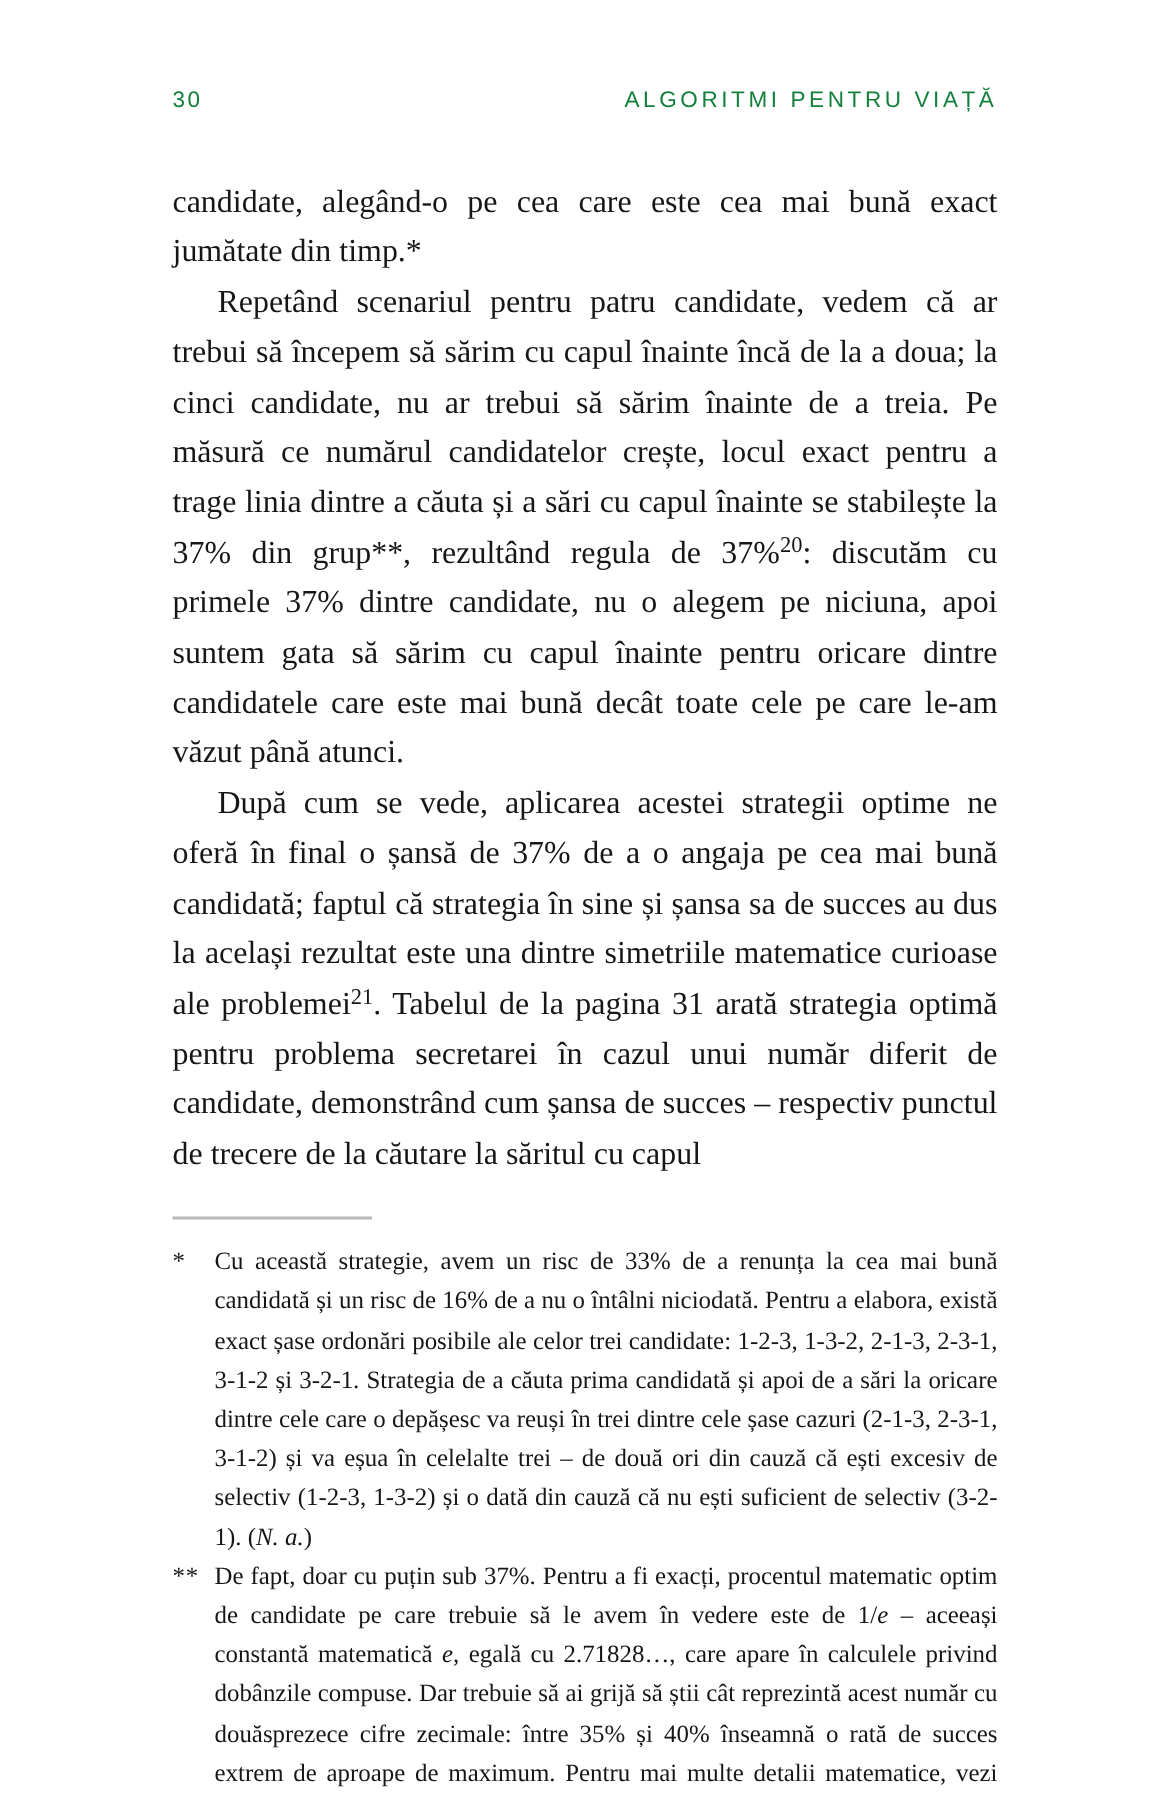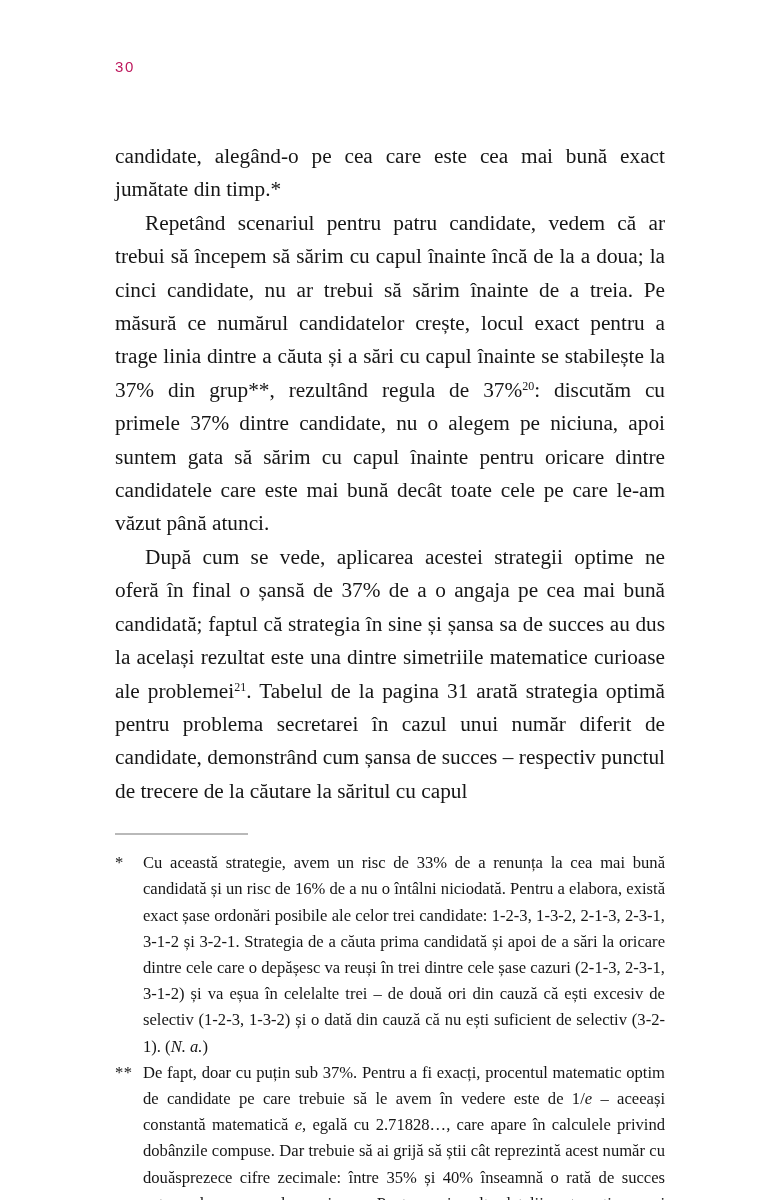--- a/index.html
+++ b/index.html
@@ -22,40 +22,40 @@
     background: #ffffff;
   }
   
   .running-head {
     display: flex;
     justify-content: space-between;
     align-items: flex-end;
     font-family: "Liberation Sans", sans-serif;
     font-size: 15px;
     font-weight: 500;
-    color: #be185d;
+    color: #15803d;
   }
   .page-number {
     letter-spacing: 1.6px;
   }
   .running-title {
     letter-spacing: 2.4px;
   }
   
   .body-text {
-    margin-top: 65px;
+    margin-top: 43px;
     font-size: 21.3px;
     line-height: 33.4px;
     text-align: justify;
     color: #161616;
   }
   .para { margin: 0; }
   .para.indent { text-indent: 30px; }
   sup.note-ref {
-    font-size: 12px;
+    font-size: 15px;
     line-height: 0;
     vertical-align: baseline;
     position: relative;
     top: -7px;
   }
   
   .footnotes {
     margin-top: 25px;
   }
   .fn-divider {
@@ -80,20 +80,21 @@
   }
   .italic { font-style: italic; margin-top: 33px; }
 </style>
 </head>
 <body>
 
 <div class="page">
 
   <div class="running-head">
     <span class="page-number">30</span>
+    <span class="running-title">ALGORITMI PENTRU VIAȚĂ</span>
   </div>
 
   <div class="body-text">
 
     <p class="para"><span>candidate, alegând-o pe cea care este cea mai bună exact jumătate din timp.*</span></p>
 
     <p class="para indent"><span>Repetând scenariul pentru patru candidate, vedem că ar trebui să începem să sărim cu capul înainte încă de la a doua; la cinci candidate, nu ar trebui să sărim înainte de a treia. Pe măsură ce numărul candidatelor crește, locul exact pentru a trage linia dintre a căuta și a sări cu capul înainte se stabilește la 37% din grup**, rezultând regula de 37%</span><sup class="note-ref">20</sup><span>: discutăm cu primele 37% dintre candidate, nu o alegem pe niciuna, apoi suntem gata să sărim cu capul înainte pentru oricare dintre candidatele care este mai bună decât toate cele pe care le-am văzut până atunci.</span></p>
 
     <p class="para indent"><span>După cum se vede, aplicarea acestei strategii optime ne oferă în final o șansă de 37% de a o angaja pe cea mai bună candidată; faptul că strategia în sine și șansa sa de succes au dus la același rezultat este una dintre simetriile matematice curioase ale problemei</span><sup class="note-ref">21</sup><span>. Tabelul de la pagina 31 arată strategia optimă pentru problema secretarei în cazul unui număr diferit de candidate, demonstrând cum șansa de succes – respectiv punctul de trecere de la căutare la săritul cu capul</span></p>
 

